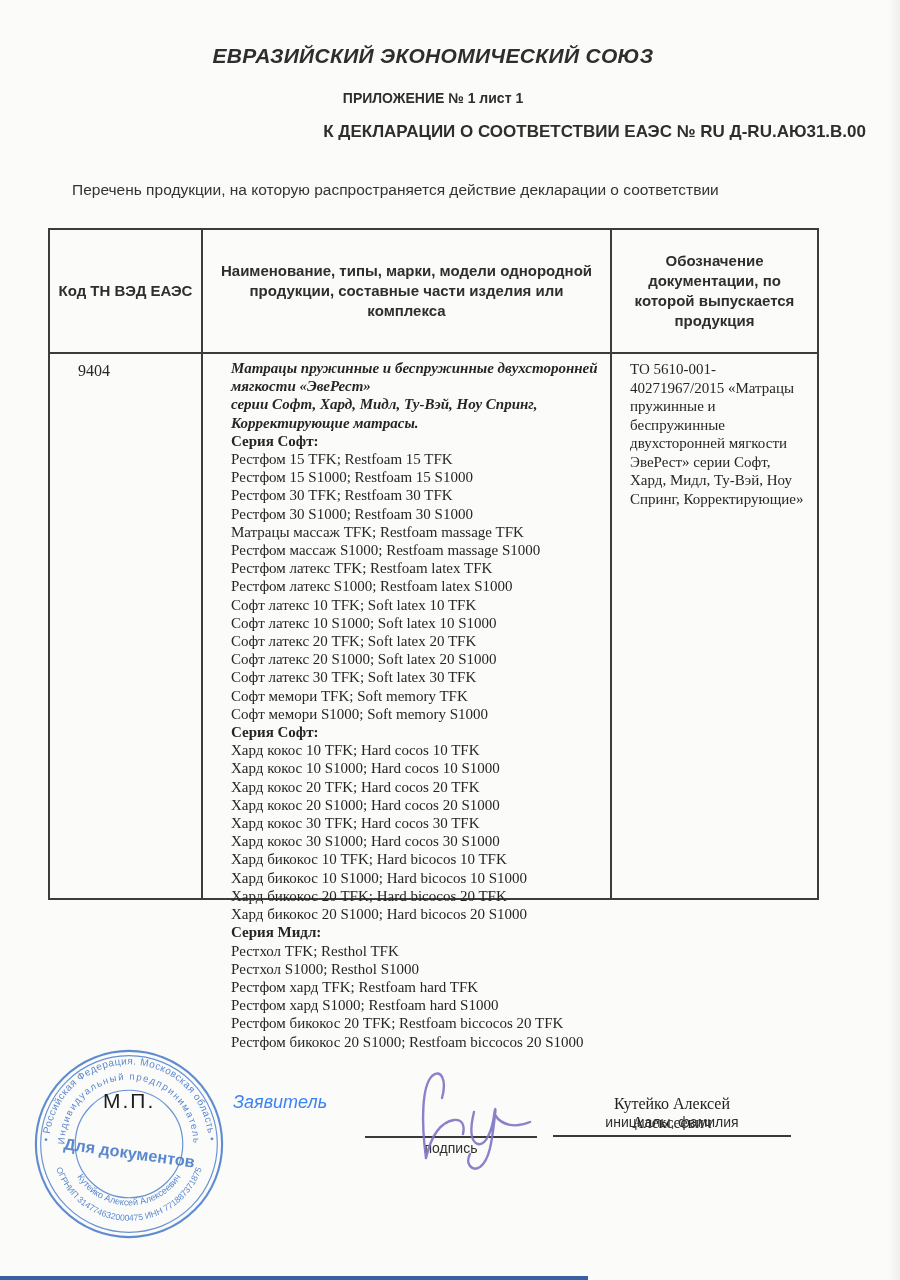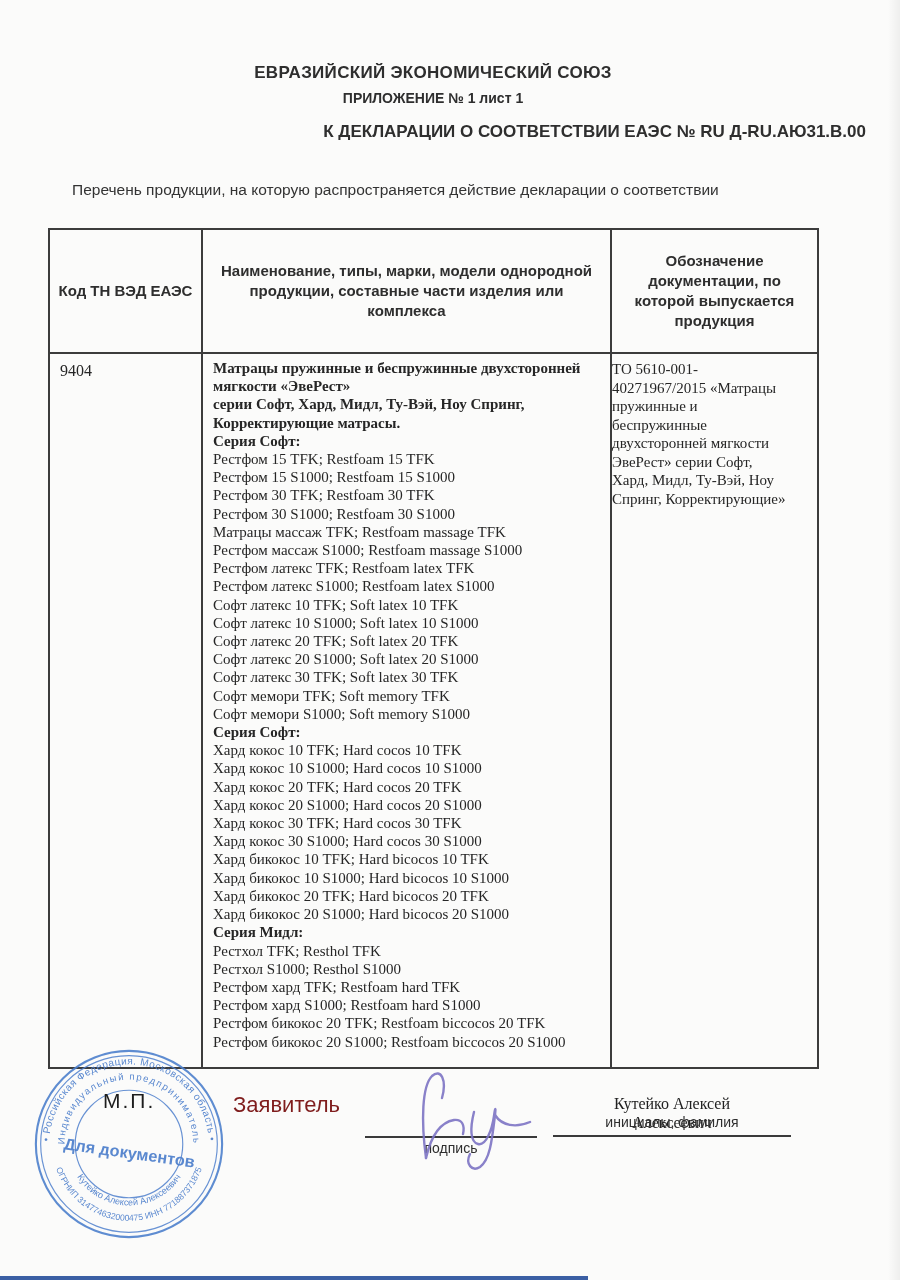--- a/index.html
+++ b/index.html
@@ -1,42 +1,42 @@
 <!DOCTYPE html>
 <html><head>
 <meta charset="utf-8">
 <style>
   html,body{margin:0;padding:0;}
   body{width:900px;height:1280px;position:relative;background:#fbfbfa;overflow:hidden;
        font-family:"Liberation Sans",sans-serif;color:#2b2b2b;}
   .abs{position:absolute;}
   .center-line{left:0;width:866px;text-align:center;font-weight:bold;color:#2e2e2e;}
-  #title-union{top:63px;font-size:17px;letter-spacing:.3px;}
+  #title-union{top:44px;font-size:21px;letter-spacing:.3px;font-style:italic;}
   #title-annex{top:90px;font-size:14px;}
   #title-decl{top:122px;font-size:17px;text-align:right;}
   #intro{left:72px;top:181px;font-size:15.5px;color:#333;}
   
   .ptable{left:48px;top:228px;width:767px;border:2px solid #3c3c3c;background:transparent;}
   .trow{display:grid;grid-template-columns:153px 409px 1fr;}
   .thead{border-bottom:2px solid #3c3c3c;}
   .cell{box-sizing:border-box;padding:6px 8px;}
   .cell.c1,.cell.c2{border-right:2px solid #3c3c3c;}
   .thead .cell{display:flex;align-items:center;justify-content:center;text-align:center;
                font-weight:bold;font-size:15px;line-height:20px;height:122px;color:#2e2e2e;}
-  .tbody .cell{height:713px;font-family:"Liberation Serif",serif;font-size:15px;color:#262626;}
+  .tbody .cell{height:544px;font-family:"Liberation Serif",serif;font-size:15px;color:#262626;margin-left:18px;}
   .tbody .c1{padding:8px 10px;font-size:16px;}
   .tbody .c2{padding:5px 8px 0 10px;}
   .tbody .c3{padding:6px 10px 0 0;line-height:18.5px;}
   .pline{line-height:18.2px;white-space:nowrap;}
-  .pline.bi{font-weight:bold;}
+  .pline.bi{font-weight:bold;font-style:italic;}
   .pline.b{font-weight:bold;}
   .dline{line-height:18.5px;}
   
   #mp-label{left:103px;top:1089px;font-size:21px;letter-spacing:2px;color:#1d1d1d;z-index:3;}
-  #applicant-label{left:233px;top:1092px;font-size:22px;color:#7f1d1d;}
+  #applicant-label{left:233px;top:1092px;font-size:18px;color:#3b82f6;font-style:italic;}
   #seal{left:33px;top:1048px;z-index:2;}
   #sig-line{left:365px;top:1118px;width:172px;height:18px;border-bottom:2px solid #3a3a3a;}
   #sig-caption{left:365px;top:1140px;width:172px;text-align:center;font-size:14px;color:#2e2e2e;}
   #signature{left:412px;top:1066px;z-index:2;}
   #name-block{left:553px;top:1094px;width:238px;border-bottom:2px solid #3a3a3a;
               box-sizing:border-box;padding:0 30px 3px;text-align:center;
               font-family:"Liberation Serif",serif;font-size:16px;line-height:19px;color:#222;}
   #name-caption{left:553px;top:1114px;width:238px;text-align:center;font-size:14px;color:#2e2e2e;}
   #edge-line{left:0;top:1276px;width:588px;height:4px;background:#3b5fa4;}
   #scan-shade{right:0;top:0;width:12px;height:1280px;

